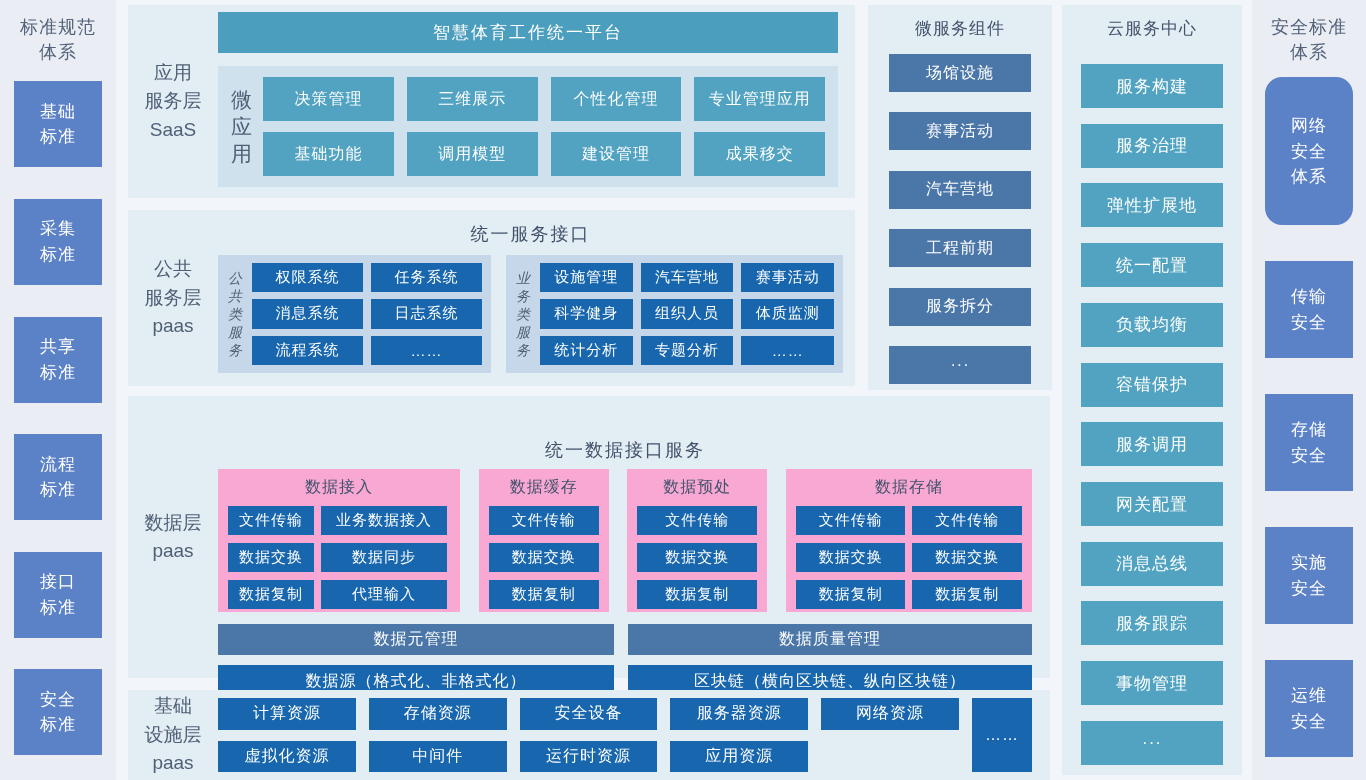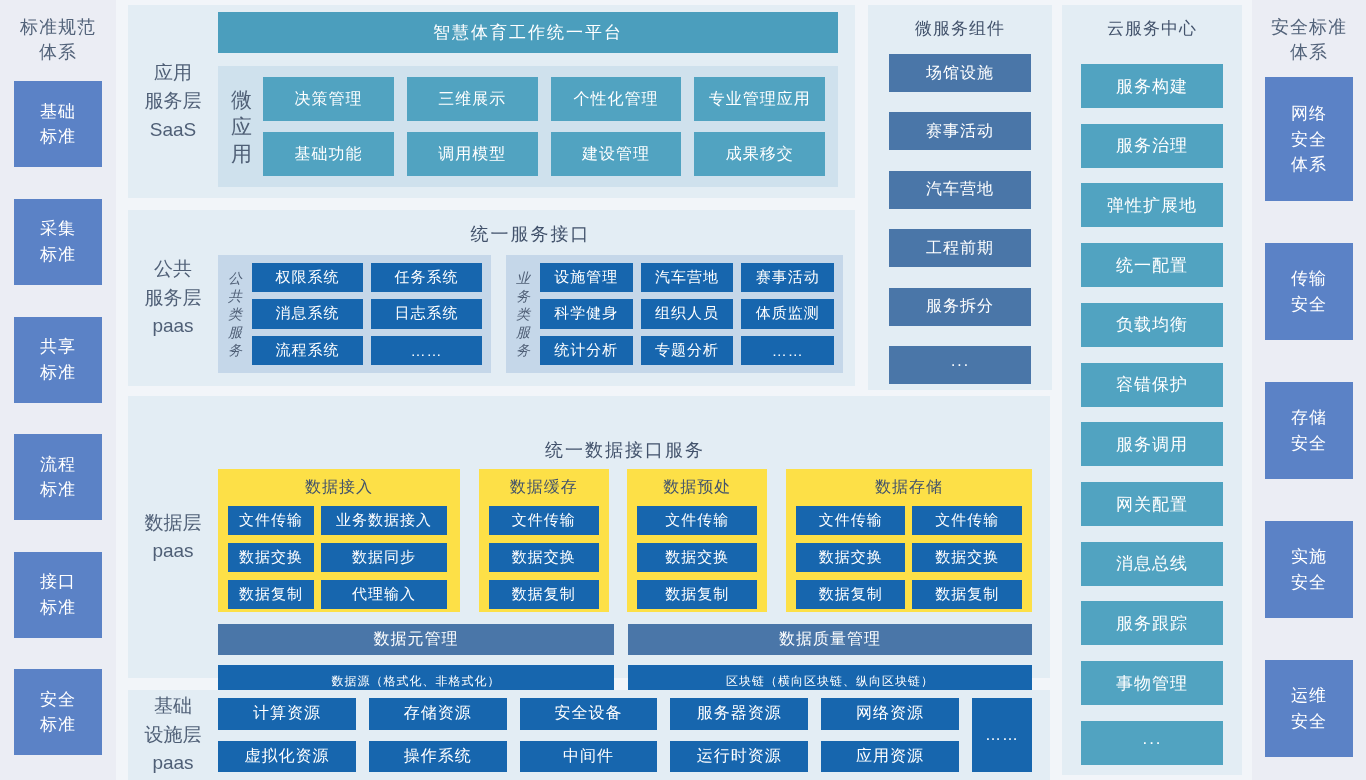--- a/index.html
+++ b/index.html
@@ -34,21 +34,21 @@
   }
   .strip-items {
     display:flex; flex-direction:column; justify-content:space-between;
     align-items:center;
   }
   .strip-left  .strip-items { height:674px; margin-top:16px; }
   .strip-right .strip-items { height:680px; margin-top:12px; }
   .strip-box { width:88px; font-size:17px; line-height:1.5; }
   .strip-left  .strip-box { height:86px; }
   .strip-right .strip-box { height:97px; }
-  .strip-right .strip-box.tall { height:124px; }
+  .strip-right .strip-box.tall { height:148px;border-radius:17px; }
 
   
   .layer { position:absolute; background:#e3edf4; display:flex; }
   .layer-label {
     width:90px; display:flex; align-items:center; justify-content:center;
     text-align:center; color:#4f5f76; font-size:19px; line-height:1.5;
     white-space:pre-line; flex-shrink:0;
   }
 
   
@@ -80,36 +80,36 @@
   .svc-grid { flex:1; display:grid; gap:7px 8px; grid-template-rows:repeat(3,1fr); }
   .svc-grid.cols2 { grid-template-columns:repeat(2,1fr); }
   .svc-grid.cols3 { grid-template-columns:repeat(3,1fr); }
   .svc-grid .box { font-size:15px; }
 
   
   .layer-data { left:128px; top:396px; width:922px; height:282px; }
   .data-body { flex:1; padding:10px 18px 0 0; }
   .data-body .section-title { font-size:18px;margin-top:32px; }
   .data-panels { display:flex; justify-content:space-between; margin-top:7px; }
-  .data-panel { background:#fde047; padding:6px 10px 10px; height:143px; }
+  .data-panel { background:#f9a8d4; padding:6px 10px 10px; height:143px; }
   .data-panel .panel-title {
     text-align:center; color:#42526b; font-size:16px;
     letter-spacing:1px; margin-bottom:7px; line-height:24px;
   }
   .data-grid { display:grid; gap:8px 7px; }
   .data-grid .box { font-size:15px; height:29px; }
   .dp-access  { width:242px; } .dp-access .data-grid { grid-template-columns:86px 126px; }
   .dp-cache   { width:130px; } .dp-cache  .data-grid { grid-template-columns:1fr; }
   .dp-pre     { width:140px; } .dp-pre    .data-grid { grid-template-columns:1fr; }
   .dp-store   { width:246px; } .dp-store  .data-grid { grid-template-columns:repeat(2,1fr); }
   .data-bars { display:flex; gap:14px; }
   .data-bars .bar-left { width:396px; flex-shrink:0; }
   .data-bars .bar-right { flex:1; }
   .bars-mgmt { margin-top:12px; } .bars-mgmt .box { height:31px; font-size:16px; }
-  .bars-base { margin-top:10px; } .bars-base .box { height:33px; font-size:12px; }
+  .bars-base { margin-top:10px; } .bars-base .box { height:33px; font-size:16px; }
 
   
   .layer-infra { left:128px; top:690px; width:922px; height:90px; }
   .infra-body {
     flex:1; display:grid; padding:8px 18px 8px 0;
     grid-template-columns:repeat(5,1fr) 60px; grid-template-rows:1fr 1fr;
     gap:11px 13px;
   }
   .infra-body .box { font-size:16px; }
   .infra-more { grid-column:6; grid-row:1 / 3; }
@@ -283,21 +283,20 @@
 设施层
 paas</div>
     <div class="infra-body">
       <div class="box blue-box">计算资源</div>
       <div class="box blue-box">存储资源</div>
       <div class="box blue-box">安全设备</div>
       <div class="box blue-box">服务器资源</div>
       <div class="box blue-box">网络资源</div>
       <div class="box blue-box infra-more">……</div>
       <div class="box blue-box">虚拟化资源</div>
-      <div class="box blue-box">操作系统</div>
       <div class="box blue-box">中间件</div>
       <div class="box blue-box">运行时资源</div>
       <div class="box blue-box">应用资源</div>
     </div>
   </section>
 
   <aside class="micro-col">
     <div class="col-title">微服务组件</div>
     <div class="micro-items">
       <div class="box slate-box">场馆设施</div>

